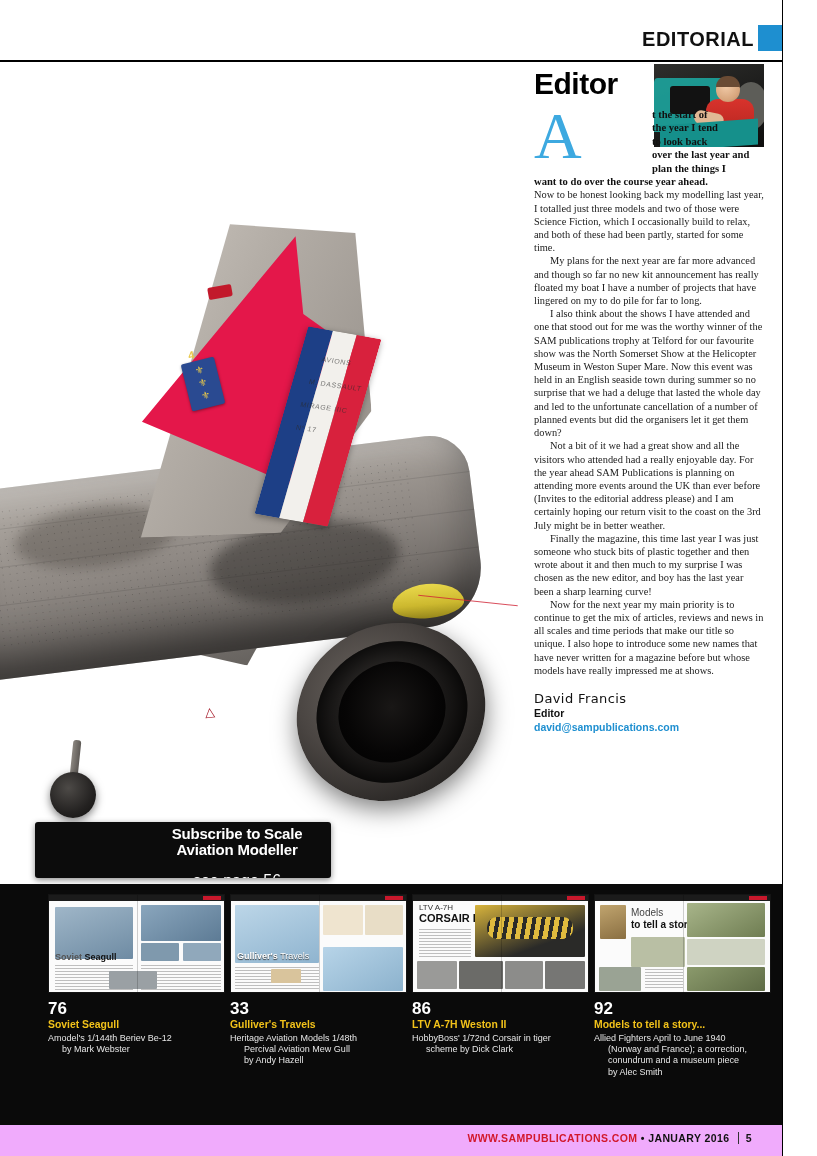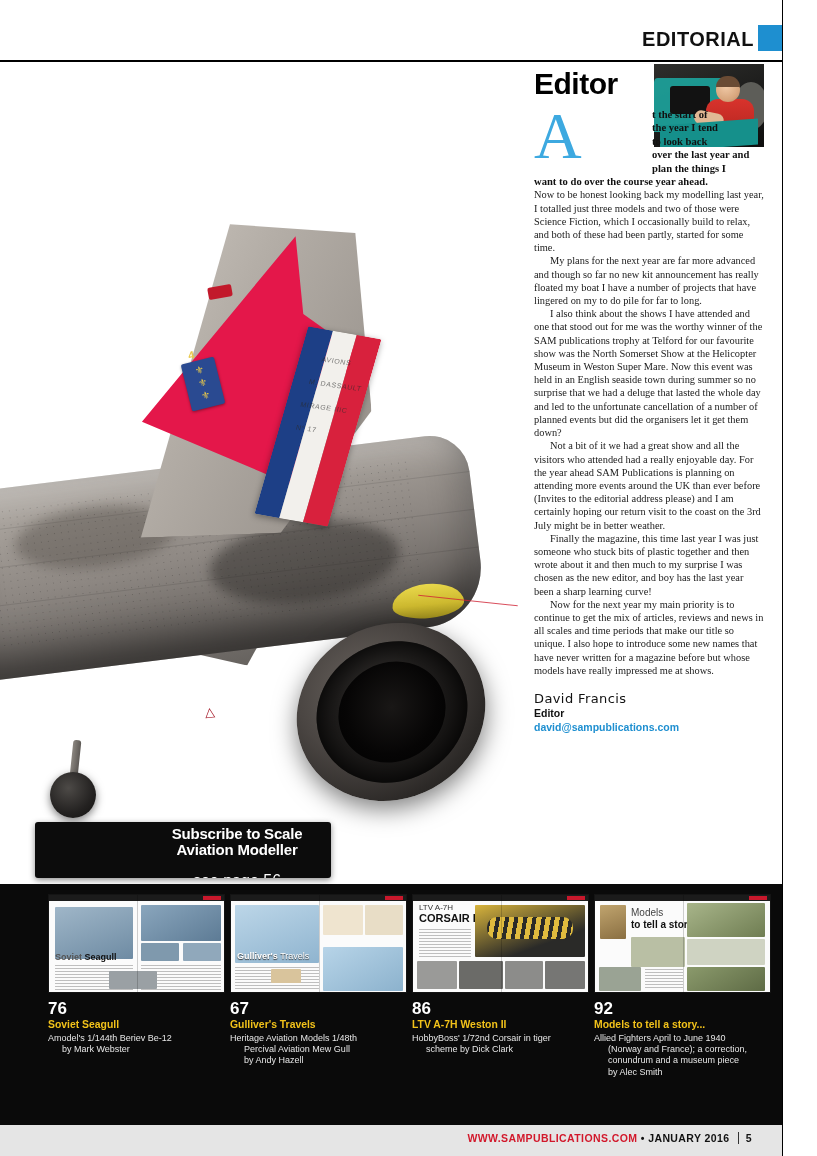--- a/index.html
+++ b/index.html
@@ -160,21 +160,21 @@
   
   .spread{position:absolute;inset:0;background:#fbfbfb;}
   .spread .gut{position:absolute;left:50%;top:0;bottom:0;width:1px;background:rgba(0,0,0,.18);}
   .spread .topbar{position:absolute;left:0;right:0;top:0;height:6px;background:#1b1b1b;}
   .spread .topbar .tag{position:absolute;right:3px;top:1px;width:18px;height:4px;background:#c9182c;}
   .ph{position:absolute;border-radius:1px;}
   .txtblk{position:absolute;background:repeating-linear-gradient(180deg,#8d8d8d 0 1px,transparent 1px 3px);opacity:.55;}
   .hl{position:absolute;font-family:"Liberation Sans",sans-serif;font-weight:bold;color:#1c1c1c;}
 
   
-  #footer{position:absolute;left:0;top:1122px;width:782px;height:34px;background:#e5e5e5;}
+  #footer{position:absolute;left:0;top:1122px;width:782px;height:34px;background:#f0abfc;}
   #footer .bar{position:absolute;left:0;top:0;width:782px;height:3px;background:#0a0a0a;}
   #footer .txt{position:absolute;right:30px;top:10px;font-family:"Liberation Sans",sans-serif;
        font-weight:bold;font-size:10.5px;letter-spacing:.4px;color:#d2182b;}
   #footer .txt .sep{color:#111;}
   #footer .txt .dt{color:#111;}
   #footer .txt .pnum{color:#111;border-left:1px solid #333;padding-left:7px;margin-left:5px;}
 </style>
 </head>
 <body>
 
@@ -320,21 +320,21 @@
             <div class="ph" style="left:4px;top:10px;width:84px;height:58px;background:linear-gradient(160deg,#bcd6e8,#8fb4cf);"></div>
             <div class="ph" style="left:92px;top:10px;width:40px;height:30px;background:#efe4cf;"></div>
             <div class="ph" style="left:134px;top:10px;width:38px;height:30px;background:#e8ddc6;"></div>
             <div class="ph" style="left:92px;top:52px;width:80px;height:44px;background:linear-gradient(150deg,#b7d4e8,#8cb2cd);"></div>
             <div class="hl" style="left:6px;top:56px;font-size:9px;color:#fff;text-shadow:0 1px 1px #333;">Gulliver's <span style="font-weight:normal">Travels</span></div>
             <div class="txtblk" style="left:4px;top:72px;width:84px;height:24px;"></div>
             <div class="ph" style="left:40px;top:74px;width:30px;height:14px;background:#d9c49c;"></div>
             <div class="gut"></div>
           </div>
         </div>
-        <div class="pg">67</div>
+        <div class="pg">33</div>
         <div class="ttl">Gulliver's Travels</div>
         <div class="desc">
           <span>Heritage Aviation Models 1/48th</span>
           <span class="hang">Percival Aviation Mew Gull</span>
           <span class="hang">by Andy Hazell</span>
         </div>
       </div>
 
       <div class="card" style="left:412px">
         <div class="shot">

